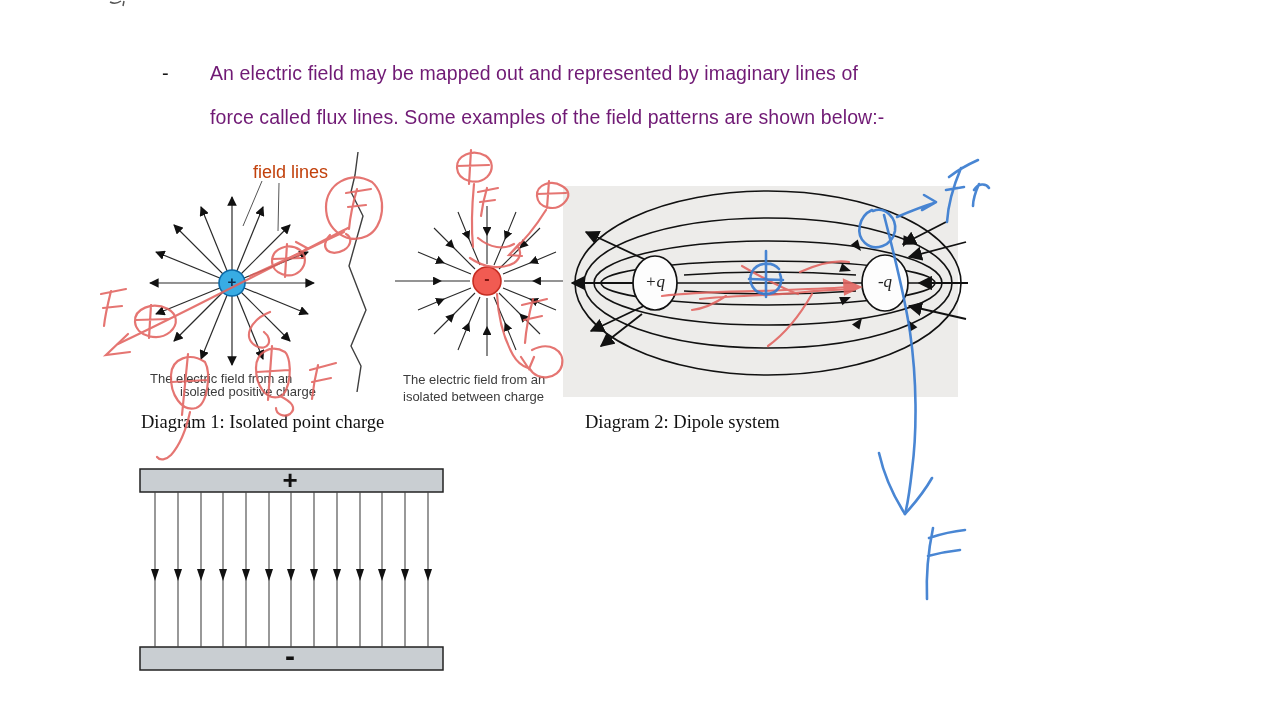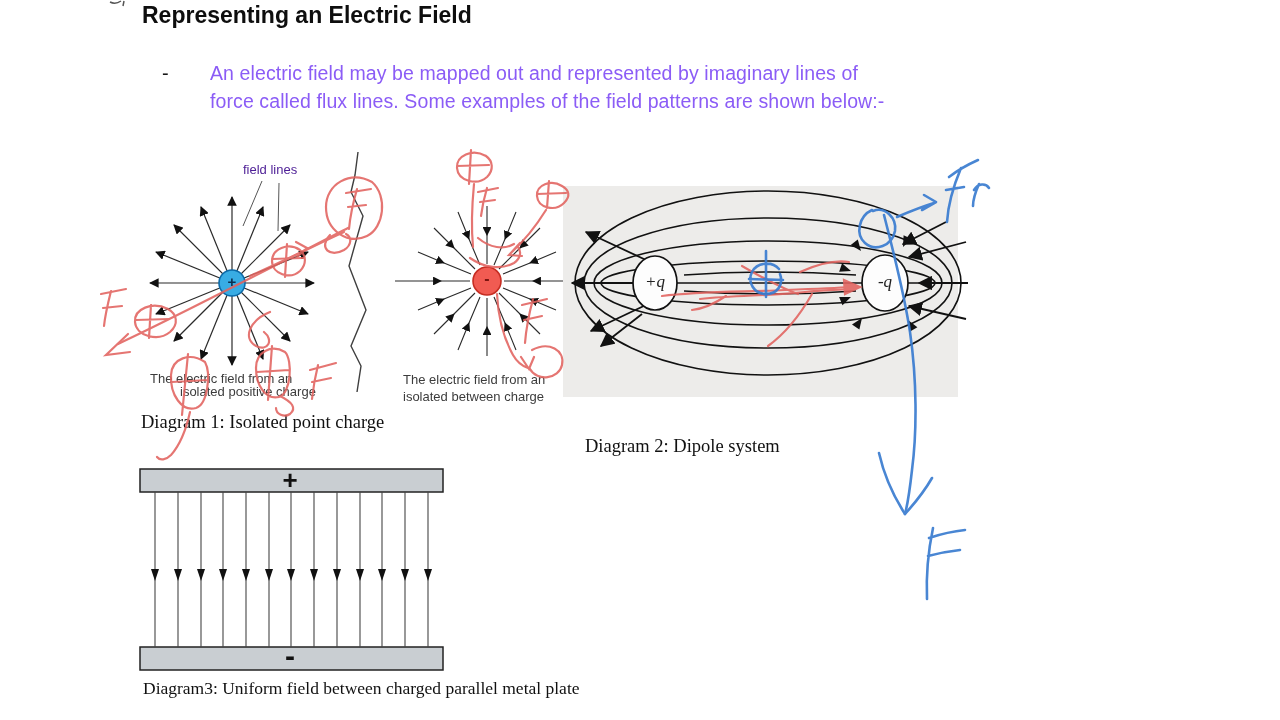--- a/index.html
+++ b/index.html
@@ -3,26 +3,26 @@
 <meta charset="utf-8">
 <style>
   html,body{margin:0;padding:0;background:#fff;}
   #page{position:relative;width:1280px;height:720px;background:#ffffff;overflow:hidden;
         font-family:"Liberation Sans",sans-serif;}
   svg.layer{position:absolute;left:0;top:0;width:1280px;height:720px;}
   #pen-layer{pointer-events:none;}
   .txt{position:absolute;white-space:nowrap;color:#161616;}
   .title{left:142px;top:2px;font-size:23px;font-weight:bold;color:#0e0e0e;}
   .dash{left:162px;top:62px;font-size:20px;}
-  .body-line{font-size:19.5px;color:#8b5cf6;letter-spacing:0.1px;}
+  .body-line{font-size:19.5px;color:#701a75;letter-spacing:0.1px;}
   .bl1{left:210px;top:62px;}
-  .bl2{left:210px;top:90px;}
+  .bl2{left:210px;top:106px;}
   .figcap{font-size:13px;color:#3c3c3c;line-height:15px;}
   .sercap{font-family:"Liberation Serif",serif;font-size:18.5px;color:#111;text-align:right;}
-  .fl-label{left:243px;top:162px;font-size:13px;color:#4c1d95;}
+  .fl-label{left:253px;top:162px;font-size:18px;color:#c2410c;}
   .qlabel{font-family:"Liberation Serif",serif;font-style:italic;font-size:17px;color:#222;
           width:40px;text-align:center;}
   .plate-label{width:44px;text-align:center;font-weight:bold;color:#111;}
   .charge-sign{width:22px;text-align:center;font-weight:bold;}
 </style>
 </head>
 <body>
 
 <div id="page">
 
@@ -149,40 +149,38 @@
           <polygon points="310,569 318,569 314,581"></polygon>
         <polygon points="333,569 341,569 337,581"></polygon>
           <polygon points="356,569 364,569 360,581"></polygon>
         <polygon points="378,569 386,569 382,581"></polygon>
           <polygon points="401,569 409,569 405,581"></polygon>
         <polygon points="424,569 432,569 428,581"></polygon>
       </g>
     </g>
   </svg>
 
-  <div class="txt title">Representing an Electric Field</div>
   <div class="txt dash">-</div>
   <div class="txt body-line bl1">An electric field may be mapped out and represented by imaginary lines of</div>
   <div class="txt body-line bl2">force called flux lines. Some examples of the field patterns are shown below:-</div>
 
   <div class="txt fl-label">field lines</div>
   <div class="txt charge-sign" style="left:221px;top:273px;font-size:15px;color:#0b2e4f;">+</div>
   <div class="txt figcap" style="left:150px;top:371px;">The electric field from an</div>
   <div class="txt figcap" style="left:152px;top:384px;margin-left:28px;">isolated positive charge</div>
 
   <div class="txt charge-sign" style="left:476px;top:270px;font-size:16px;color:#7c1410;">-</div>
   <div class="txt figcap" style="left:403px;top:372px;">The electric field from an</div>
   <div class="txt figcap" style="left:403px;top:389px;">isolated between charge</div>
 
   <div class="txt qlabel" style="left:635px;top:272px;">+q</div>
   <div class="txt qlabel" style="left:865px;top:272px;">-q</div>
 
   <div class="txt sercap" style="left:141px;top:412px;">Diagram 1: Isolated point charge</div>
-  <div class="txt sercap" style="left:585px;top:412px;margin-top:24px;">Diagram 2: Dipole system</div>
-  <div class="txt sercap" style="left:143px;top:678px;font-size:17.5px;">Diagram3: Uniform field between charged parallel metal plate</div>
+  <div class="txt sercap" style="left:585px;top:412px;">Diagram 2: Dipole system</div>
 
   <div class="txt plate-label" style="left:268px;top:465px;font-size:26px;">+</div>
   <div class="txt plate-label" style="left:268px;top:639px;font-size:30px;">-</div>
 
   <svg class="layer" id="pen-layer" viewBox="0 0 1280 720">
 
     <g stroke="#e2635f" stroke-width="2.2" fill="none" stroke-linecap="round" opacity="0.88">
 
       <path d="M 118 344 C 180 315 290 258 348 228"></path>
       <path d="M 250 276 C 290 258 320 243 344 232"></path>

